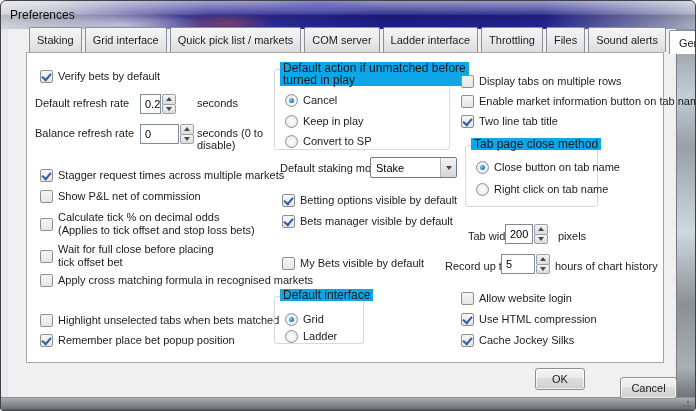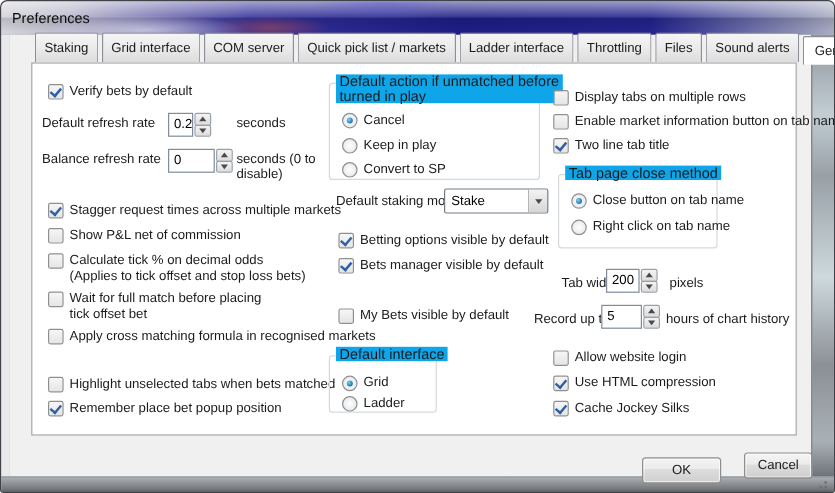--- a/index.html
+++ b/index.html
@@ -38,21 +38,21 @@
     border:1px solid #8c8f96; border-bottom:none; border-radius:2px 2px 0 0;
     background:linear-gradient(#f5f5f5,#ececec 45%,#dcdcdc);
   }
   .tab.selected { height:24px; margin-bottom:0; padding:0 9px; background:#ffffff; z-index:5; }
   .panel {
     position:absolute; left:25px; top:51px; width:638px; height:311px;
     background:#ffffff; border:1px solid #a2a5aa; z-index:2;
   }
   
   .lbl { font-size:11px; line-height:13px; color:#1b1b1b; white-space:nowrap; }
-  .cbrow, .rbrow { position:absolute; display:flex; gap:5px; }
+  .cbrow, .rbrow { position:absolute; display:flex; align-items:center; gap:5px; }
   .cb {
     flex:0 0 auto; width:13px; height:13px; border:1px solid #8e8f8f; border-radius:2px;
     background:linear-gradient(#f6f6f6,#e5e5e5);
   }
   .cb.checked::after {
     content:""; display:block; width:7px; height:4px; margin:2px 0 0 1px;
     border-left:2px solid #2f5fa5; border-bottom:2px solid #2f5fa5; transform:rotate(-50deg);
   }
   .rb {
     flex:0 0 auto; width:13px; height:13px; border:1px solid #8e8f8f; border-radius:50%;
@@ -109,22 +109,22 @@
   <div class="client"></div>
   <div class="frame-right"></div>
   <div class="frame-bottom"></div>
   <div class="titlebar">
     <span class="title">Preferences</span>
   </div>
 
   <div class="tabstrip">
     <div class="tab">Staking</div>
     <div class="tab">Grid interface</div>
+    <div class="tab">Quick pick list / markets</div>
     <div class="tab">COM server</div>
-    <div class="tab">Quick pick list / markets</div>
     <div class="tab">Ladder interface</div>
     <div class="tab">Throttling</div>
     <div class="tab">Files</div>
     <div class="tab">Sound alerts</div>
     <div class="tab selected">General</div>
 
   </div>
 
   <div class="panel">
 
@@ -172,21 +172,21 @@
     <div class="cbrow" style="left:13px;top:158px">
       <span class="cb"></span>
       <span class="lbl">
         <span style="display:block">Calculate tick % on decimal odds</span>
         <span style="display:block">(Applies to tick offset and stop loss bets)</span>
       </span>
     </div>
     <div class="cbrow" style="left:13px;top:190px">
       <span class="cb"></span>
       <span class="lbl">
-        <span style="display:block">Wait for full match before placing</span>
+        <span style="display:block">Wait for full close before placing</span>
         <span style="display:block">tick offset bet</span>
       </span>
     </div>
     <div class="cbrow" style="left:13px;top:221px">
       <span class="cb"></span>
       <span class="lbl">Apply cross matching formula in recognised markets</span>
     </div>
     <div class="cbrow" style="left:13px;top:261px">
       <span class="cb"></span>
       <span class="lbl">Highlight unselected tabs when bets matched</span>
@@ -309,16 +309,16 @@
       <span class="cb checked"></span>
       <span class="lbl">Use HTML compression</span>
     </div>
     <div class="cbrow" style="left:434px;top:281px">
       <span class="cb checked"></span>
       <span class="lbl">Cache Jockey Silks</span>
     </div>
 
   </div>
 
-  <div class="btn" style="left:534px;top:380px;width:66px">OK</div>
+  <div class="btn" style="left:534px;top:367px;width:50px">OK</div>
   <div class="btn" style="left:619px;top:376px;width:57px">Cancel</div>
   <div class="grip"></div>
 </div>
 
 </body></html>

